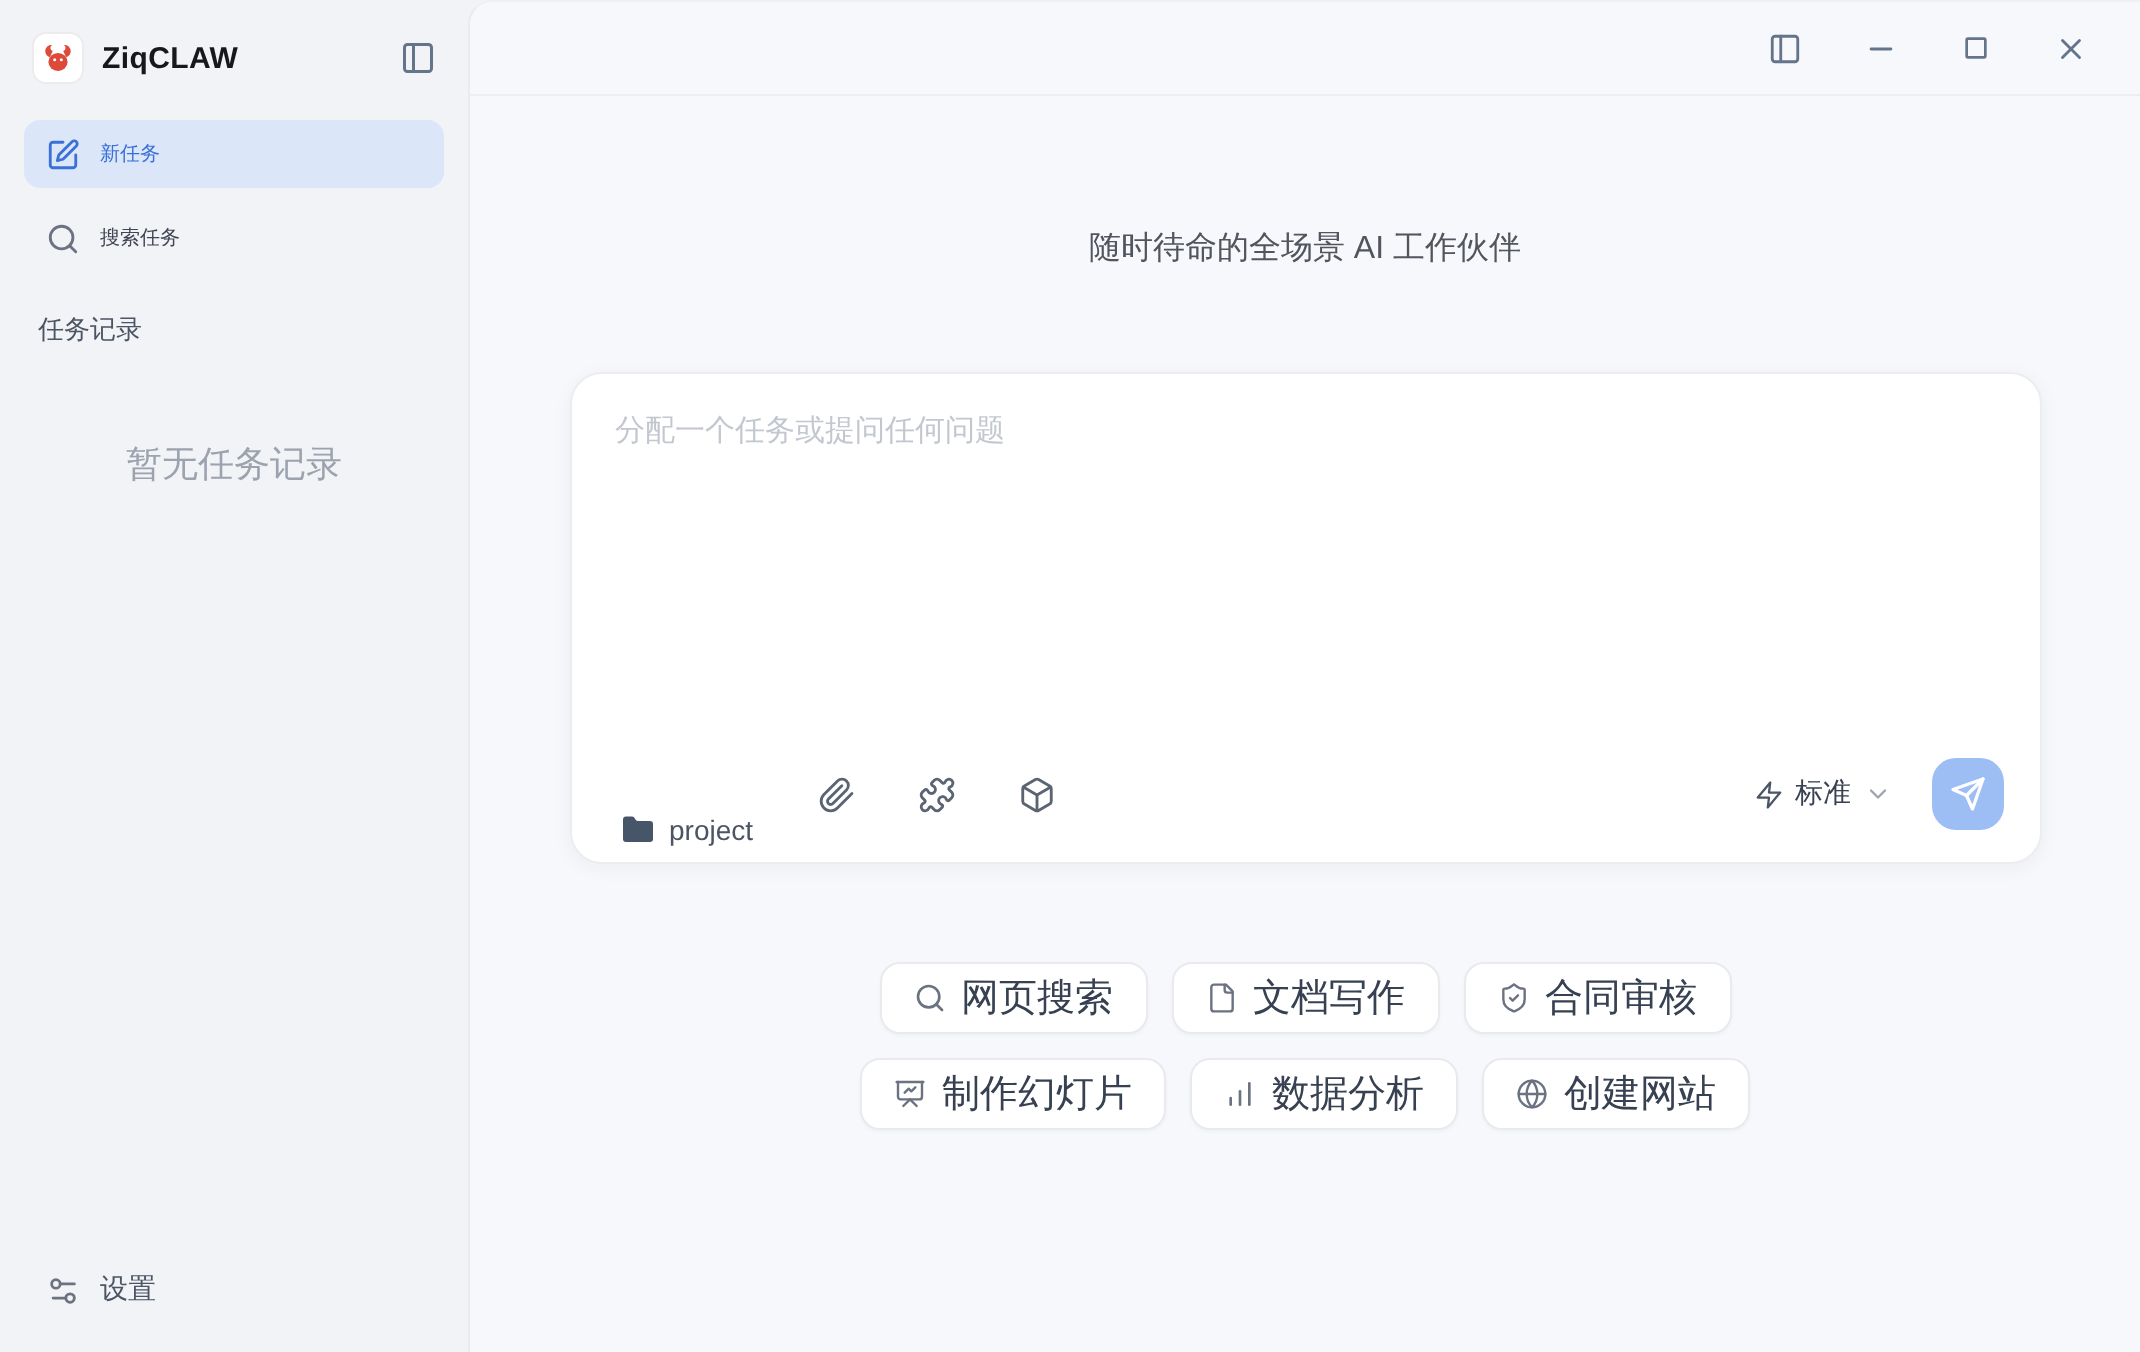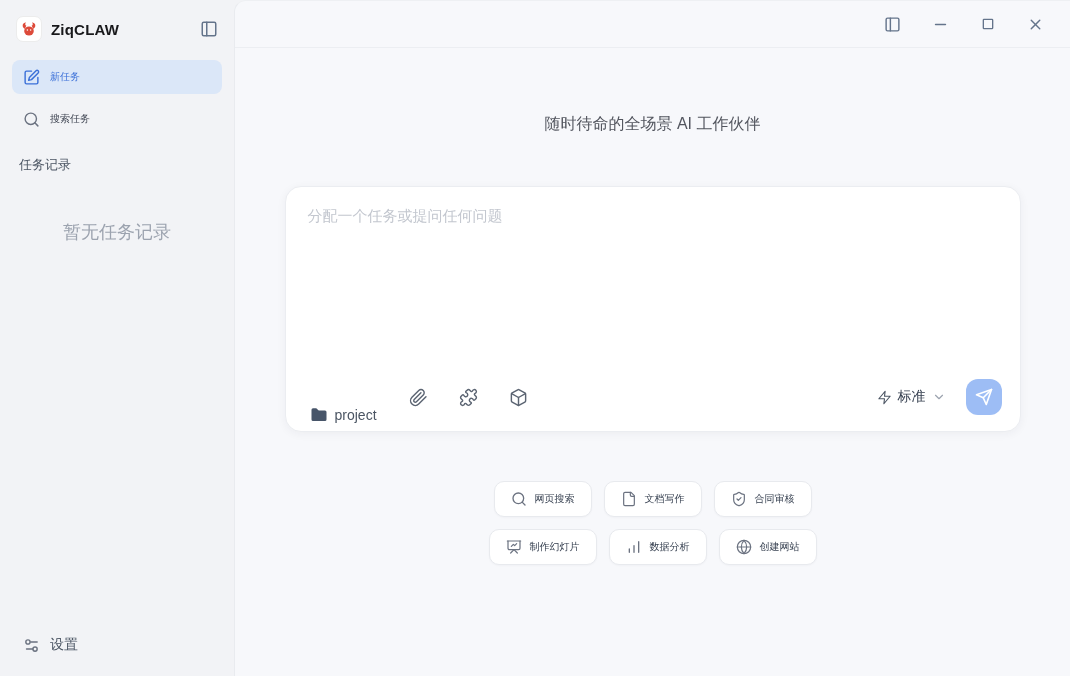--- a/index.html
+++ b/index.html
@@ -86,21 +86,21 @@
     width:36px; height:36px; margin-left:14px; border:none; cursor:pointer;
     border-radius:12px; background:#9dbdf5; color:#ffffff;
     display:flex; align-items:center; justify-content:center;
   }
 
   .chips { margin-top:49px; display:flex; flex-direction:column; gap:12px; }
   .chip-row { display:flex; justify-content:center; gap:12px; }
   .chip {
     display:flex; align-items:center; gap:8px; height:36px; padding:0 16px;
     background:#ffffff; border:1px solid #e8eaee; border-radius:10px;
-    font-size:10px; color:#374151; cursor:pointer;
+    font-size:19px; color:#374151; cursor:pointer;
     box-shadow:0 1px 2px rgba(30,40,60,.03);
   }
   .chip .ic { color:#6b7280; }
 </style>
 </head>
 <body>
 
 <aside class="sidebar">
   <div class="sb-header">
     <div class="logo-box">

